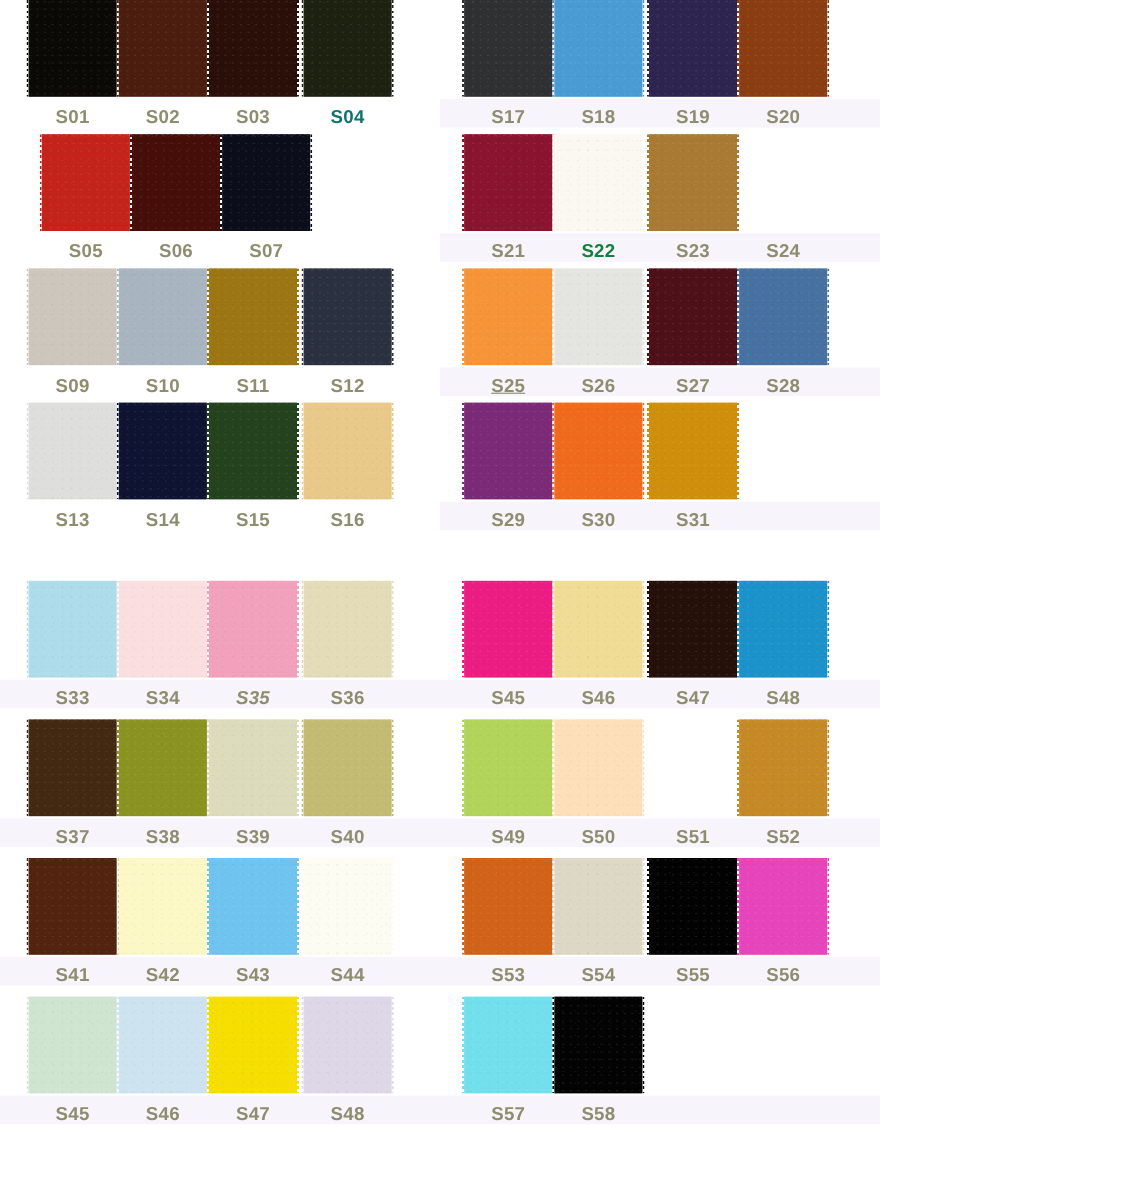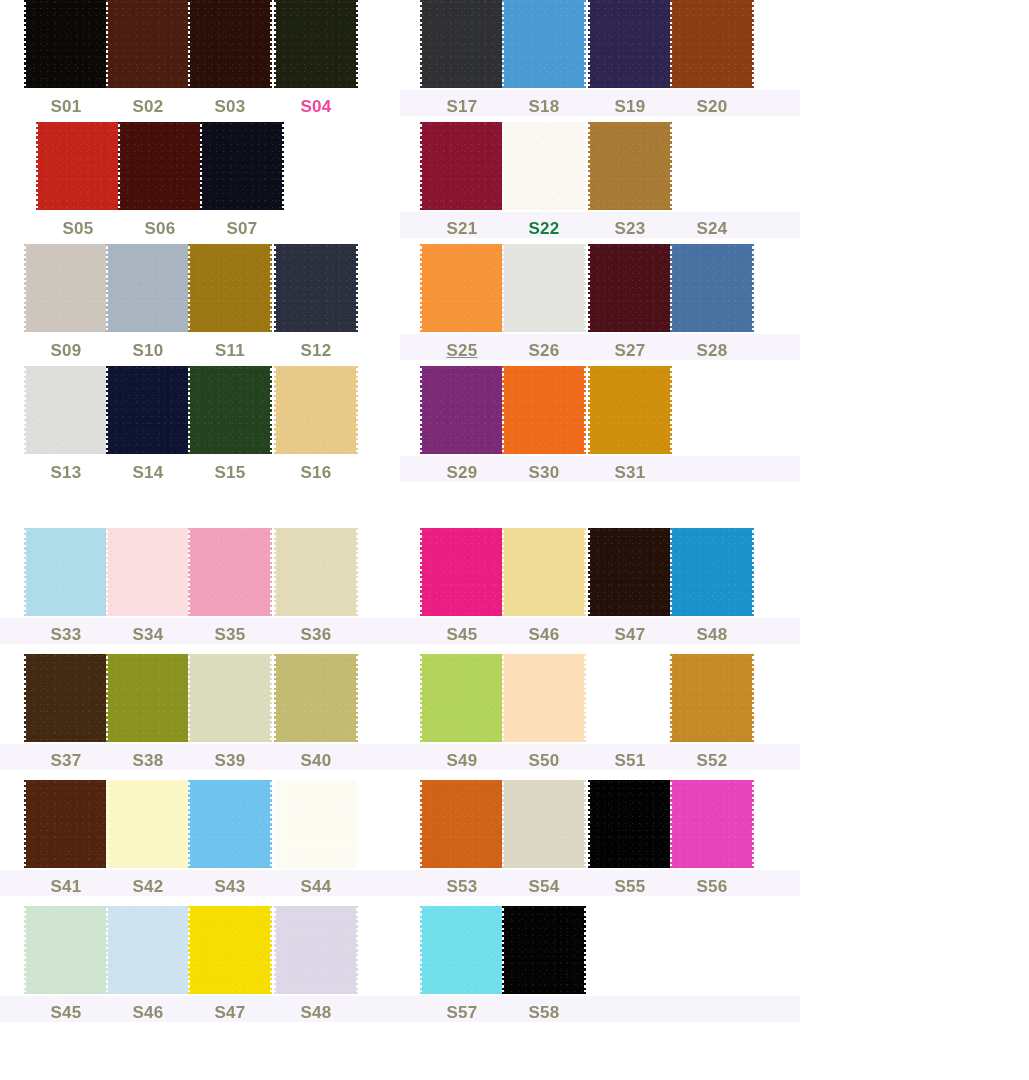--- a/index.html
+++ b/index.html
@@ -164,21 +164,21 @@
           </div>
           <div class="caption" style="top: 97px; color: rgb(141, 141, 111);">S03</div>
         </div>
         <div class="cell" style="left: 276px; width: 80px; height: 118px;">
           <div class="swatch" style="width: 80px; height: 88px; background: rgb(29, 33, 16);">
             <div class="fabric" style="background: rgb(29, 33, 16);"></div>
             <div class="pink-l" style="background: rgb(29, 33, 16);"></div>
             <div class="pink-r" style="background: rgb(29, 33, 16);"></div>
             <div class="texture"></div>
           </div>
-          <div class="caption" style="top: 97px; color: #ec4899;">S04</div>
+          <div class="caption" style="top: 97px; color: #0f766e;">S04</div>
         </div>
       </div>
       <div class="swatch-row" style="position: absolute; left: 0px; top: 122px; width: 400px; height: 118px; margin-left: 12px;">
         <div class="label-band" style="top: 90px; height: 26px;"></div>
         <div class="cell" style="left: 26px; width: 80px; height: 118px;">
           <div class="swatch" style="width: 80px; height: 88px; background: rgb(196, 35, 26);">
             <div class="fabric" style="background: rgb(196, 35, 26);"></div>
             <div class="pink-l" style="background: rgb(196, 35, 26);"></div>
             <div class="pink-r" style="background: rgb(196, 35, 26);"></div>
             <div class="texture"></div>
@@ -440,21 +440,21 @@
         </div>
         <div class="cell" style="left: 108px; width: 80px; height: 118px;">
           <div class="swatch" style="width: 80px; height: 88px; background: rgb(251, 223, 224);">
             <div class="fabric" style="background: rgb(251, 223, 224);"></div>
             <div class="pink-l" style="background: rgb(251, 223, 224);"></div>
             <div class="pink-r" style="background: rgb(251, 223, 224);"></div>
             <div class="texture"></div>
           </div>
           <div class="caption" style="top: 97px; color: rgb(141, 141, 111);">S34</div>
         </div>
-        <div class="cell" style="left: 190px; width: 80px; height: 118px;">
+        <div class="cell" style="left: 190px; width: 80px; height: 118px; font-style: italic;">
           <div class="swatch" style="width: 80px; height: 88px; background: rgb(242, 161, 189);">
             <div class="fabric" style="background: rgb(242, 161, 189);"></div>
             <div class="pink-l" style="background: rgb(242, 161, 189);"></div>
             <div class="pink-r" style="background: rgb(242, 161, 189);"></div>
             <div class="texture"></div>
           </div>
           <div class="caption" style="top: 97px; color: rgb(141, 141, 111);">S35</div>
         </div>
         <div class="cell" style="left: 276px; width: 80px; height: 118px;">
           <div class="swatch" style="width: 80px; height: 88px; background: rgb(228, 220, 184);">

